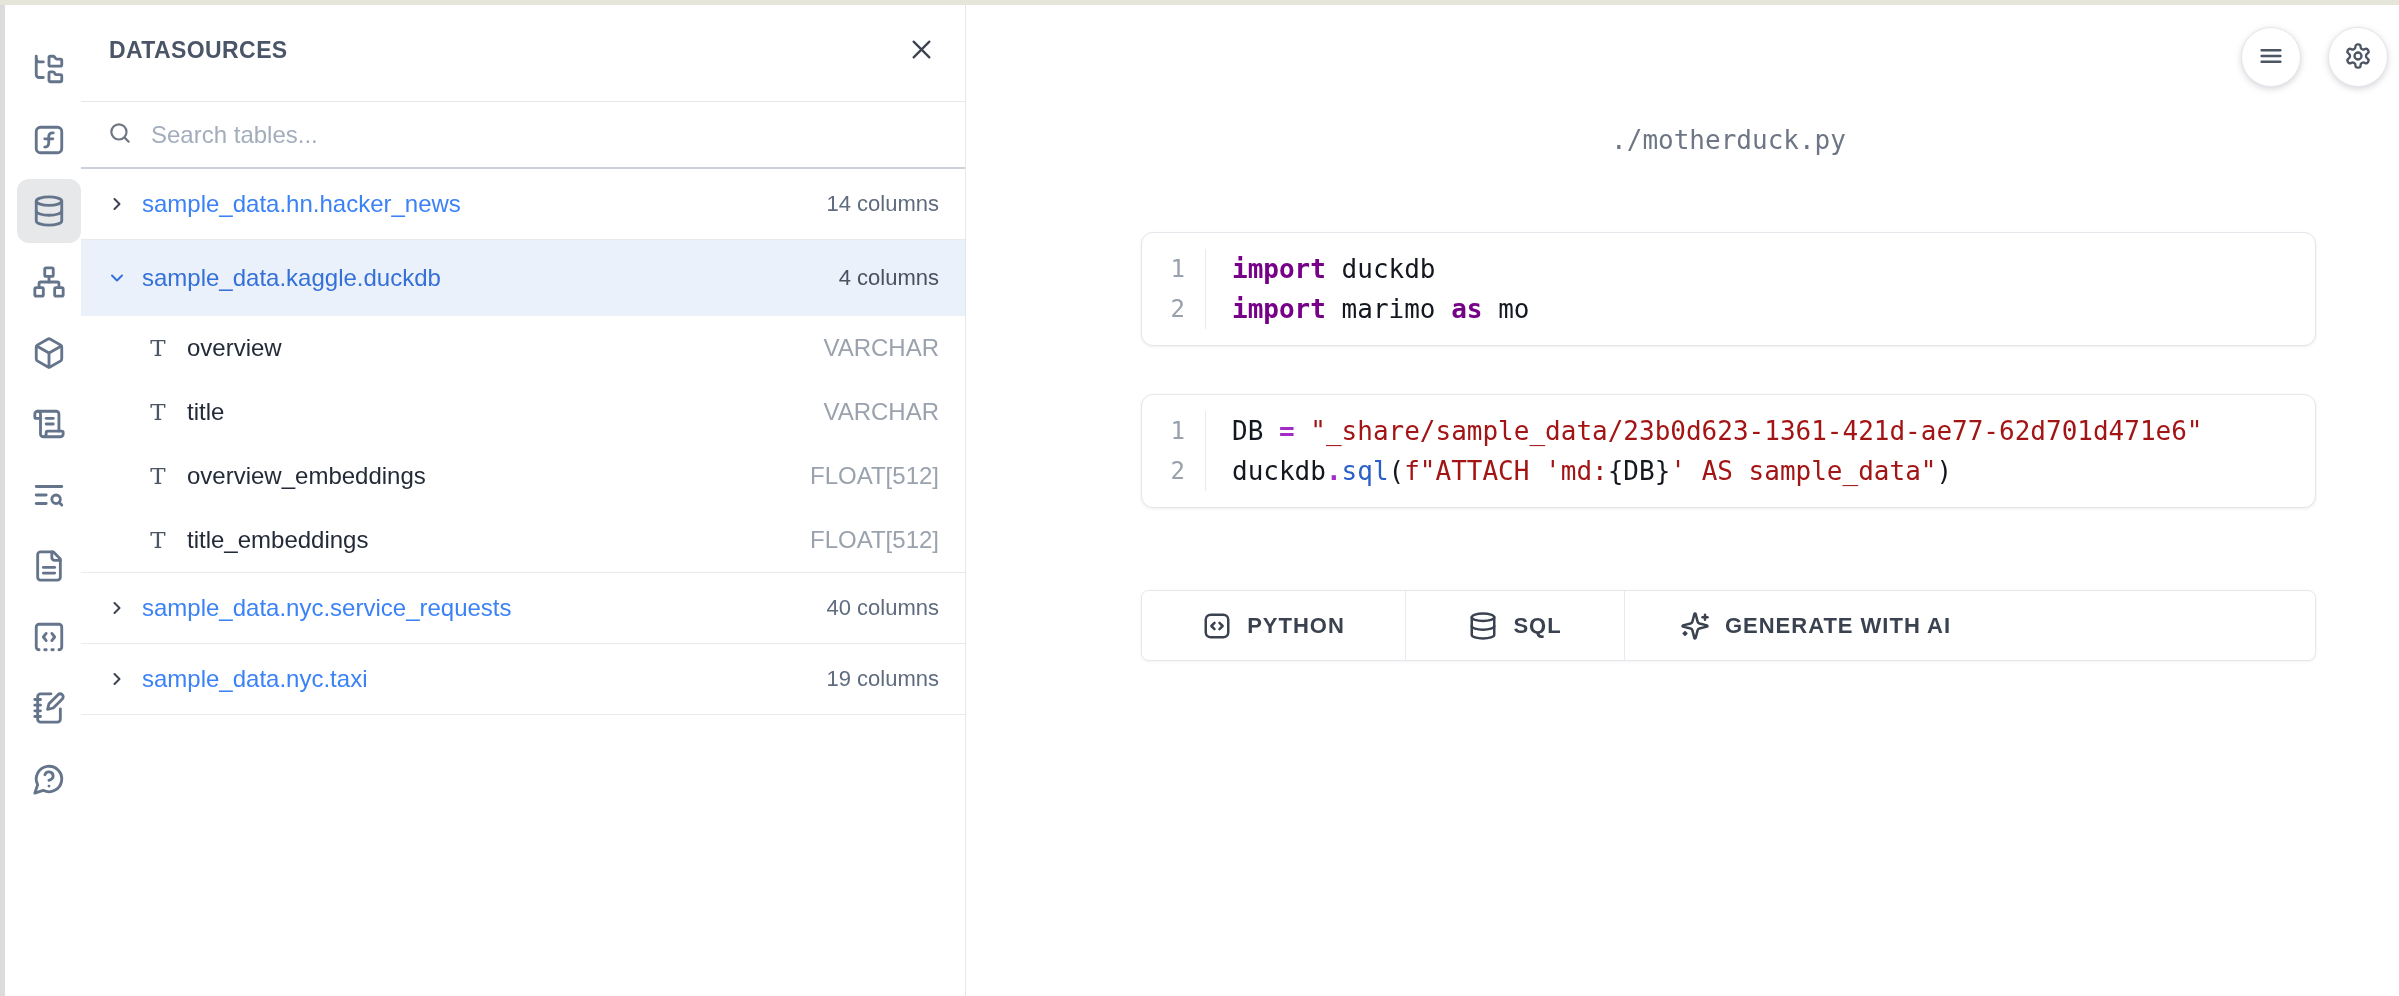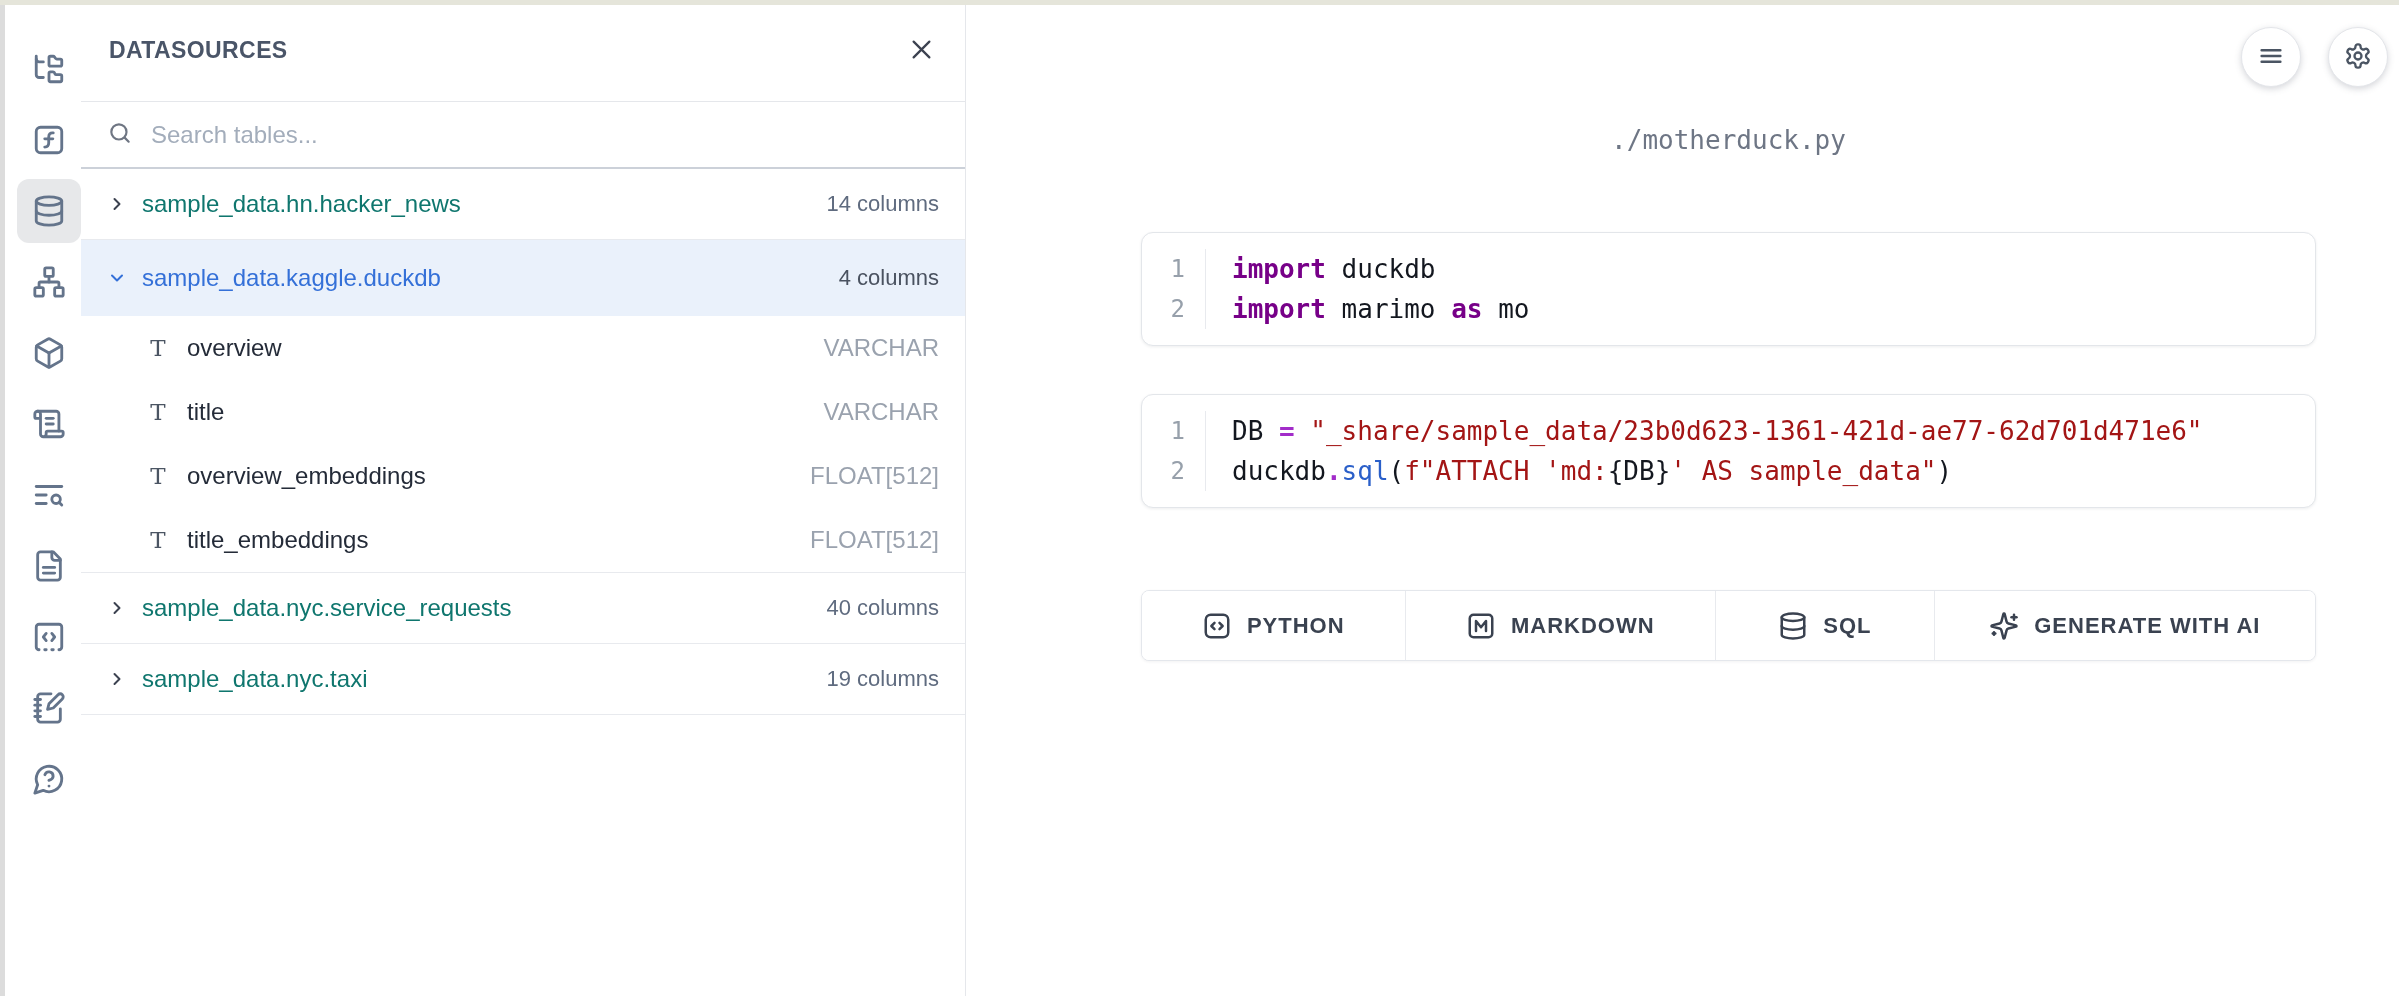--- a/index.html
+++ b/index.html
@@ -31,21 +31,21 @@
                 border-bottom:2px solid #ccd1d9; color:#6f7683; }
   #search-row svg { width:26px; height:26px; flex:0 0 auto; }
   #search-input { flex:1; border:none; outline:none; margin-left:18px; font-size:24px;
                   font-family:"Liberation Sans", sans-serif; color:#1c2330; background:transparent; }
   #search-input::placeholder { color:#a3adbb; }
 
   .t-group { border-bottom:1px solid #e8eaee; }
   .t-row { height:70px; display:flex; align-items:center; padding:0 26px; cursor:pointer; }
   .t-row .chev { width:22px; height:22px; margin-right:13px; display:flex; align-items:center; color:#3c4250; }
   .t-row .chev svg { width:20px; height:20px; }
-  .t-row .t-name { flex:1; font-size:24px; color:#0f766e; }
+  .t-row .t-name { flex:1; font-size:24px; color:#3b82f6; }
   .t-row .t-count { font-size:22px; color:#5f6b7f; }
   .t-row.selected { background:#eaf1fb; height:76px; }
   .t-row.selected .t-name { color:#3470d8; }
   .t-row.selected .chev { color:#3470d8; }
   .t-row.selected .t-count { color:#4a5260; }
 
   .c-row { height:64px; display:flex; align-items:center; padding:0 26px 0 64px; cursor:pointer; }
   .c-row .t-ico { width:26px; margin-right:16px; font-family:"DejaVu Serif", serif; font-size:23px;
                   color:#4b5563; text-align:center; }
   .c-row .c-name { flex:1; font-size:24px; color:#242b38; }
@@ -341,29 +341,20 @@
         <button class="add-btn" style="width: 264px;">
           <span style="display: flex;">
             <svg viewBox="0 0 24 24" fill="none" stroke="currentColor" stroke-width="2" stroke-linecap="round" stroke-linejoin="round">
               <rect x="3" y="3" width="18" height="18" rx="4"></rect>
               <path d="m10 9.5-2.5 2.5 2.5 2.5"></path>
               <path d="m14 9.5 2.5 2.5-2.5 2.5"></path>
             </svg>
           </span>
           <span class="lbl">PYTHON</span>
         </button>
-        <button class="add-btn" style="width: 311px;">
-          <span style="display: flex;">
-            <svg viewBox="0 0 24 24" fill="none" stroke="currentColor" stroke-width="2" stroke-linecap="round" stroke-linejoin="round">
-              <rect x="3" y="3" width="18" height="18" rx="3"></rect>
-              <path d="M8 16V8l4 5 4-5v8"></path>
-            </svg>
-          </span>
-          <span class="lbl">MARKDOWN</span>
-        </button>
         <button class="add-btn" style="width: 219px;">
           <span style="display: flex;">
             <svg viewBox="0 0 24 24" fill="none" stroke="currentColor" stroke-width="2" stroke-linecap="round" stroke-linejoin="round">
               <ellipse cx="12" cy="5" rx="9" ry="3"></ellipse>
               <path d="M3 5v14a9 3 0 0 0 18 0V5"></path>
               <path d="M3 12a9 3 0 0 0 18 0"></path>
             </svg>
           </span>
           <span class="lbl">SQL</span>
         </button>

